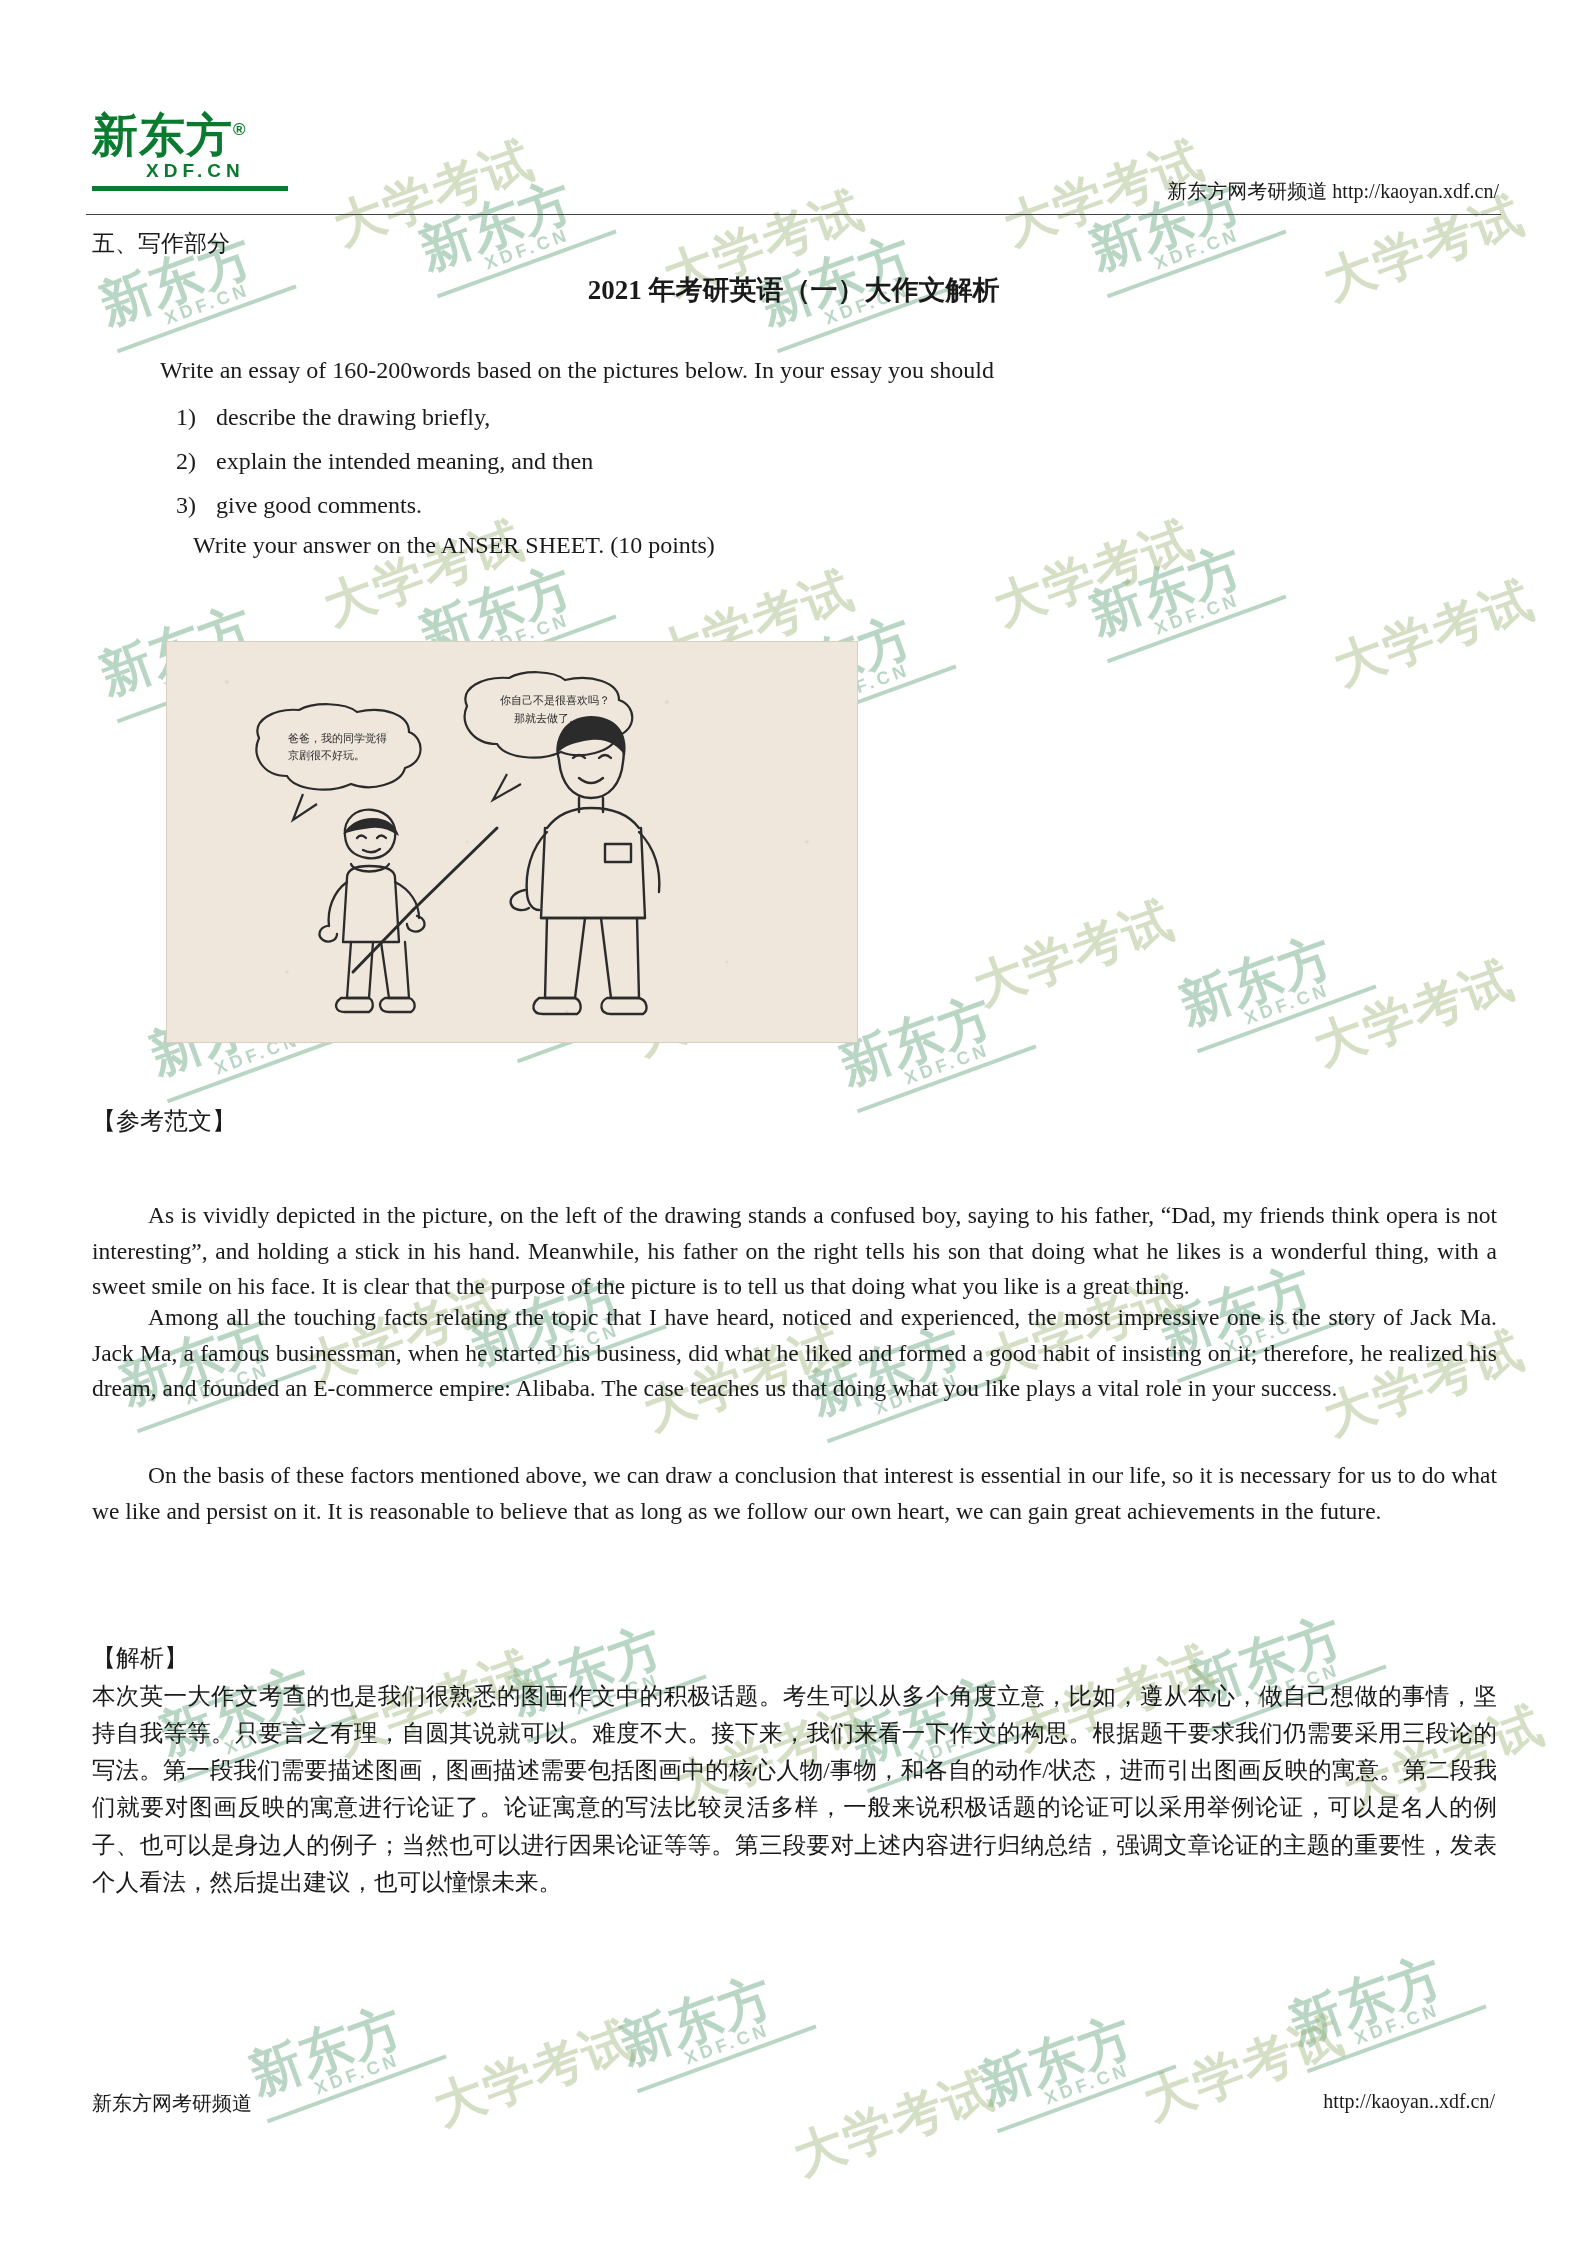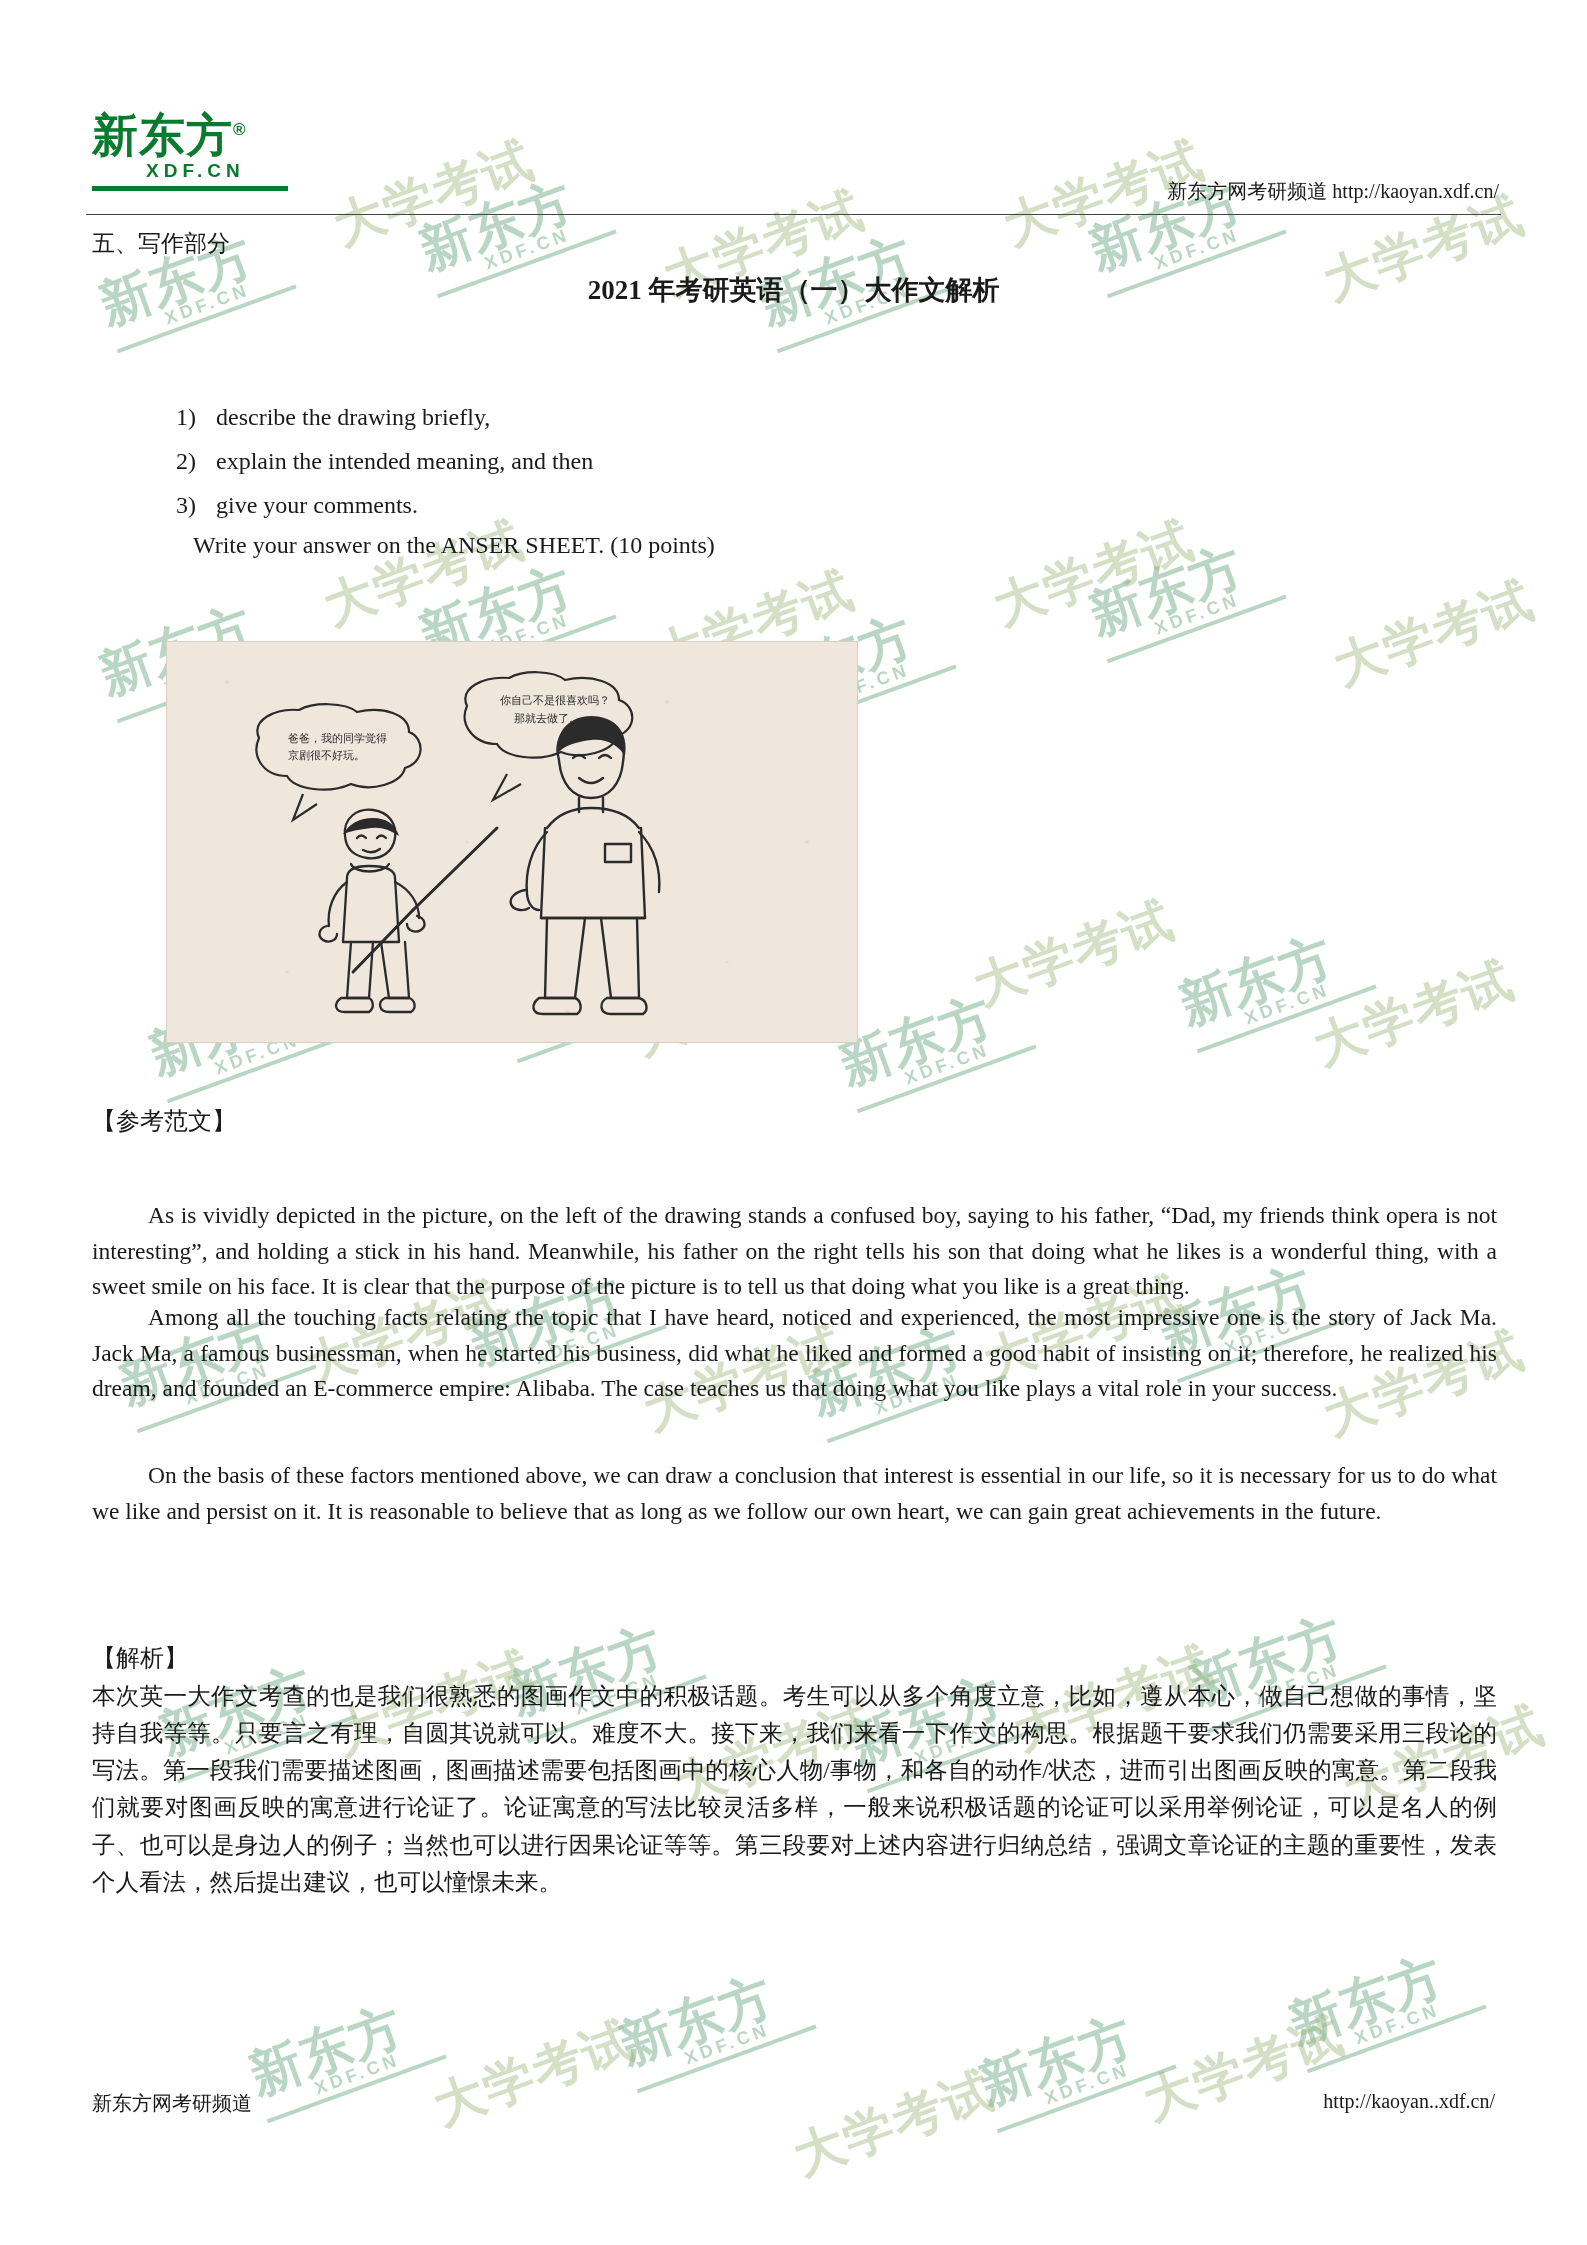--- a/index.html
+++ b/index.html
@@ -378,29 +378,30 @@
 
   <div class="header-right">
     <span>新东方网考研频道</span>
     <span class="url">http://kaoyan.xdf.cn/</span>
   </div>
   <div class="header-rule"></div>
 
   <div class="sec-label">五、写作部分</div>
   <div class="title">2021 年考研英语（一）大作文解析</div>
 
+  <div class="prompt">Write an essay of 160-200words based on the pictures below. In your essay you should</div>
 
   <div class="req req1">
     <span class="num">1)</span><span>describe the drawing briefly,</span>
   </div>
   <div class="req req2">
     <span class="num">2)</span><span>explain the intended meaning, and then</span>
   </div>
   <div class="req req3">
-    <span class="num">3)</span><span>give your comments.</span>
+    <span class="num">3)</span><span>give good comments.</span>
   </div>
 
   <div class="write-ans">Write your answer on the ANSER SHEET. (10 points)</div>
 
   <div class="cartoon">
     <svg width="690" height="400" viewBox="0 0 690 400">
       <rect x="0" y="0" width="690" height="400" fill="#efe7dc"></rect>
 
       <g fill="#e3d9cb">
         <circle cx="60" cy="40" r="2"></circle>

